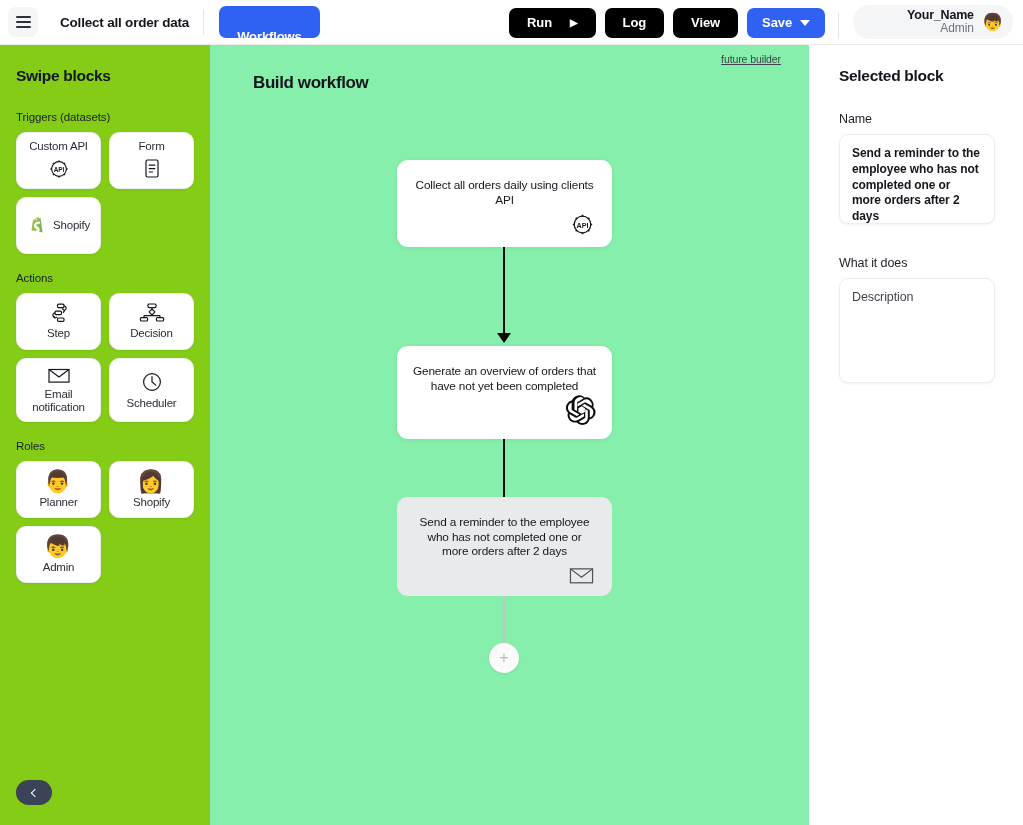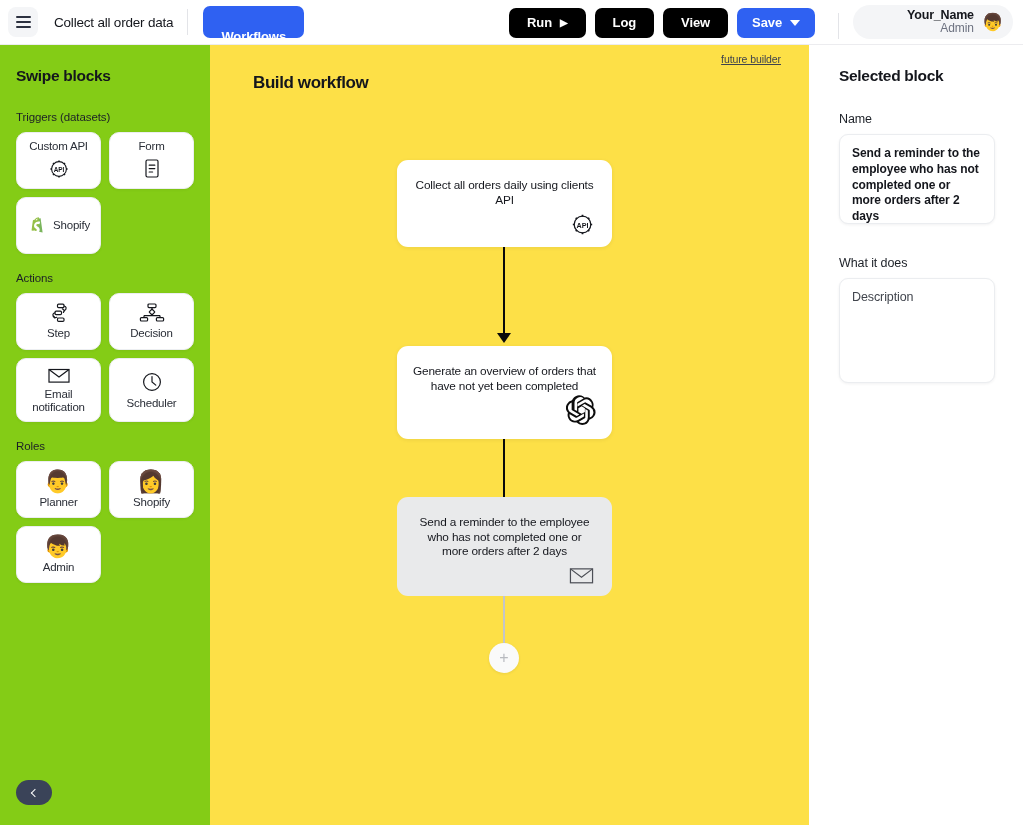--- a/index.html
+++ b/index.html
@@ -22,39 +22,39 @@
     position: relative;
   }
   .hamburger-btn {
     width: 30px; height: 30px; border-radius: 8px;
     background: #f4f5f7;
     display: flex; flex-direction: column; align-items: center; justify-content: center;
     gap: 3px; cursor: pointer; flex: 0 0 30px;
   }
   .hamburger-btn i { display:block; width: 15px; height: 2px; background: #2c3140; border-radius: 2px; }
   .doc-title {
-    font-size: 13.5px; font-weight: normal; color: #14161c;
-    margin-left: 16px; letter-spacing: -0.2px; white-space: nowrap;
+    font-size: 13.5px; font-weight: bold; color: #14161c;
+    margin-left: 22px; letter-spacing: -0.2px; white-space: nowrap;
   }
   .vdiv { width: 1px; height: 26px; background: #e3e4e8; margin-left: 14px; }
   .workflows-btn {
     margin-left: 15px; background: #2f61f2; color: #fff;
     font-size: 13px; font-weight: bold; letter-spacing: -0.1px;
     padding: 16px 18px; height: 30px; line-height: 30px;
     border-radius: 7px; border: none; cursor: pointer; white-space: nowrap;
   }
   .topbar-center {
     position: absolute; left: 509px; top: 0; height: 45px;
     display: flex; align-items: center; gap: 9px;
   }
   .dark-btn {
     background: #000; color: #fff; border: none; cursor: pointer;
     font-size: 13px; font-weight: bold; letter-spacing: -0.1px;
     height: 30px; border-radius: 7px; padding: 0 18px;
-    display: inline-flex; align-items: center; gap: 8px; white-space: nowrap;
+    display: inline-flex; align-items: center; gap: 18px; white-space: nowrap;
   }
   .dark-btn .play { font-size: 10px; line-height: 1; }
   .save-btn {
     background: #2f61f2; color: #fff; border: none; cursor: pointer;
     font-size: 13px; font-weight: bold; letter-spacing: -0.1px;
     height: 30px; border-radius: 7px; padding: 0 15px;
     display: inline-flex; align-items: center; gap: 8px; white-space: nowrap;
   }
   .caret { width: 0; height: 0; border-left: 5px solid transparent; border-right: 5px solid transparent; border-top: 6px solid #fff; }
   .topbar-right { margin-left: auto; display: flex; align-items: flex-end; gap: 14px; }
@@ -100,21 +100,21 @@
     background: #3a4358; cursor: pointer;
     display: flex; align-items: center; justify-content: center;
   }
   .collapse-btn .chev {
     width: 6px; height: 6px; border-left: 1.6px solid #fff; border-bottom: 1.6px solid #fff;
     transform: rotate(45deg); margin-left: 2px;
   }
 
   
   .canvas {
-    flex: 0 0 599px; width: 599px; background: #fde047;
+    flex: 0 0 599px; width: 599px; background: #86efac;
     position: relative; overflow: hidden;
   }
   .future-link {
     position: absolute; right: 28px; top: 8px;
     font-size: 10.5px; color: #3f434d; text-decoration: underline; cursor: pointer;
     letter-spacing: -0.1px;
   }
   .canvas-title {
     position: absolute; left: 43px; top: 28px;
     font-size: 17px; font-weight: bold; color: #14161c; letter-spacing: -0.4px;

